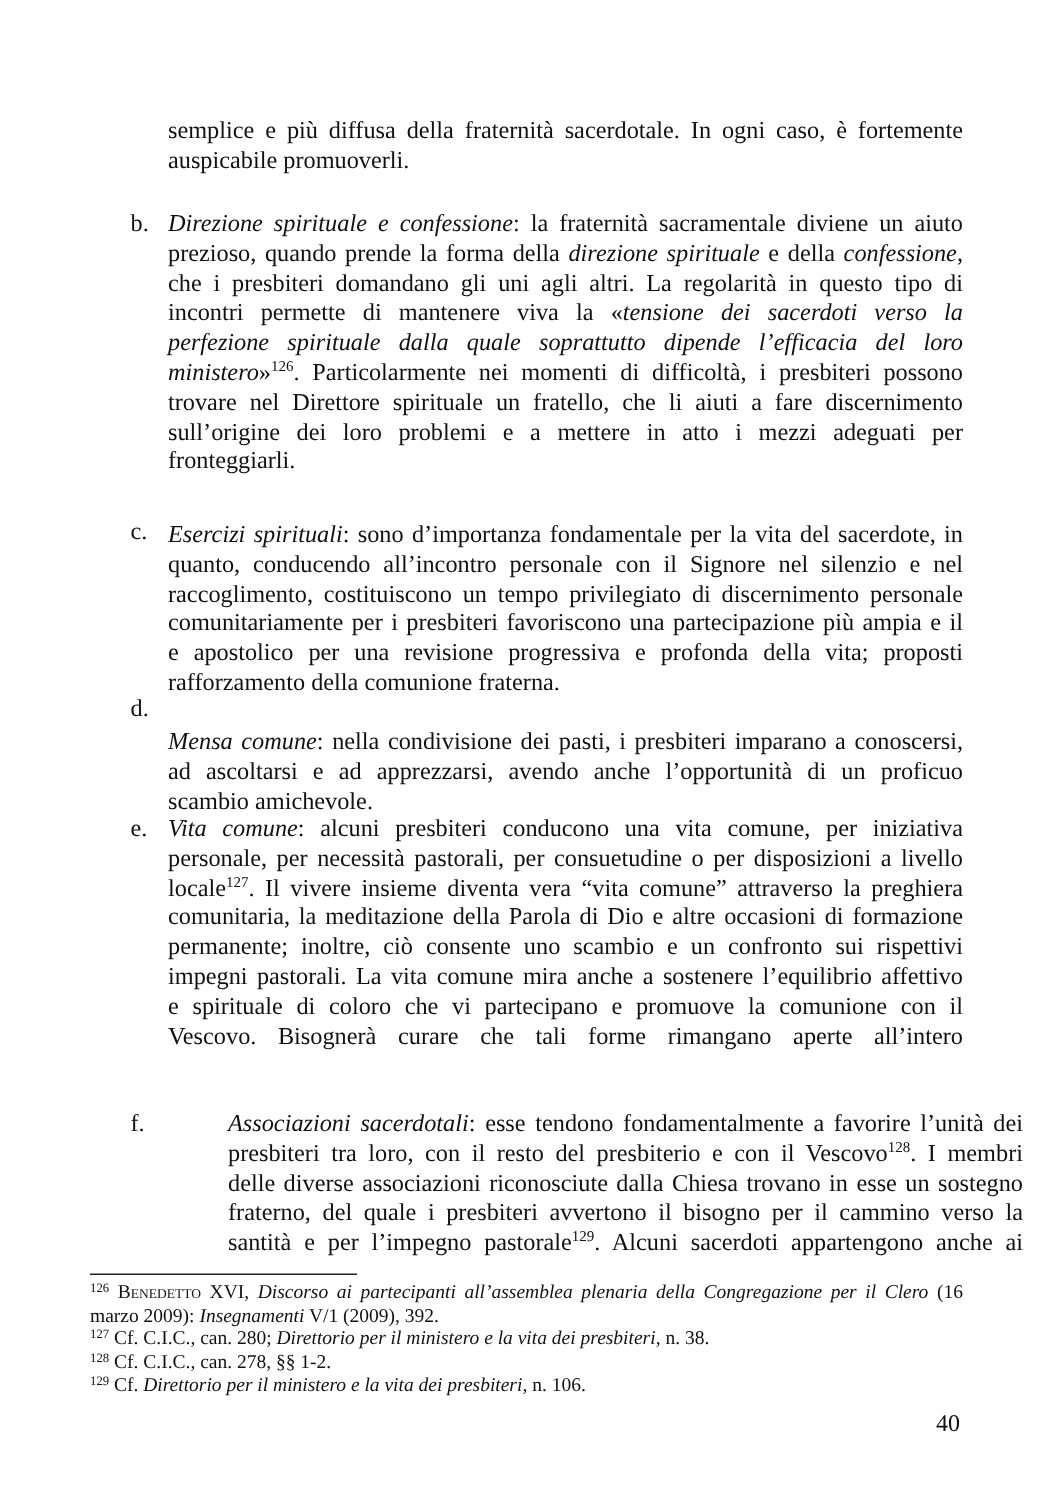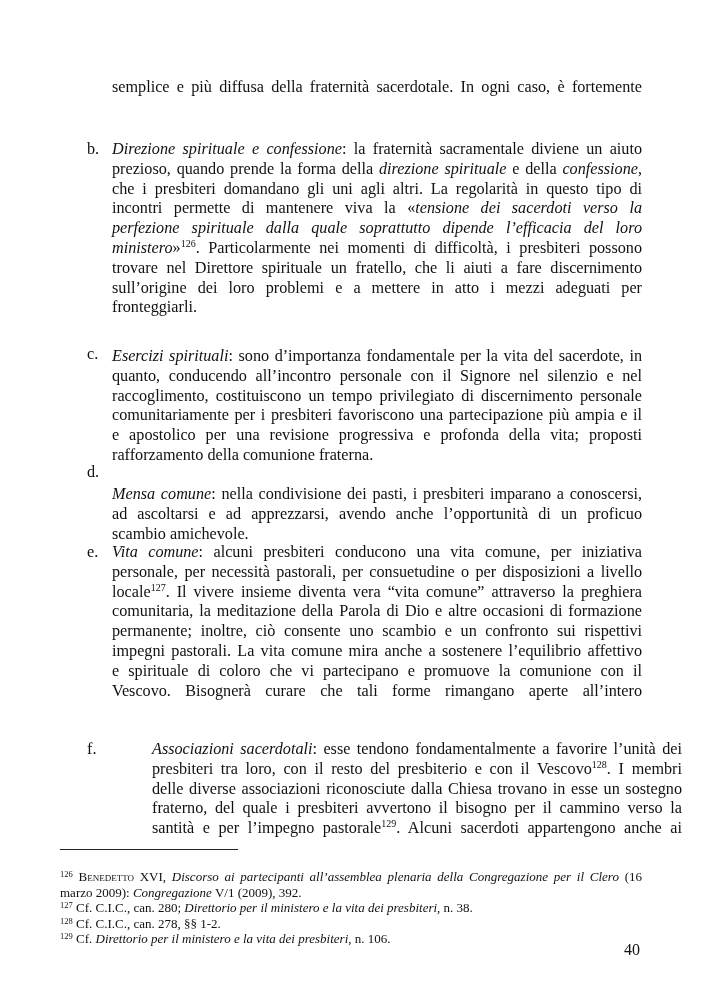--- a/index.html
+++ b/index.html
@@ -8,32 +8,33 @@
     .page { position: absolute; left: 0; top: 0; width: 707px; height: 816px; }
     .block { position: absolute; left: 112px; width: 530px; font-size: 16.2px; line-height: 19.8px; }
     .line { display: block; text-align: justify; text-align-last: justify; white-space: nowrap; height: 19.8px; }
     .line.last { text-align-last: left; }
     .marker { position: absolute; left: 87px; font-size: 16.2px; line-height: 19.8px; }
     i { font-style: italic; }
     sup { font-size: 10px; line-height: 0; vertical-align: 6px; }
     .fn-rule { position: absolute; left: 60px; top: 849px; width: 178px; height: 1px; background: #222; }
     .footnotes { position: absolute; left: 60px; width: 582px; top: 853px; font-size: 13px; line-height: 15.5px; }
     .fn-line { display: block; white-space: nowrap; }
-    .fn-line.just { text-align: justify; text-align-last: justify; margin-top: 16px; }
+    .fn-line.just { text-align: justify; text-align-last: justify; }
     .fn-num { font-size: 8.5px; vertical-align: 4px; line-height: 0; }
     .smallcaps { font-variant: small-caps; }
     .page-number { position: absolute; left: 624px; top: 941px; font-size: 16px; }
   </style>
 </head>
 <body>
 
 <div class="page">
 
   <div class="block" style="top:78px;">
     <span class="line">semplice e più diffusa della fraternità sacerdotale. In ogni caso, è fortemente</span>
+    <span class="line last">auspicabile promuoverli.</span>
   </div>
 
   <div id="items">
       <div class="marker" style="top: 140px;">b.</div>
       <div class="block" style="top: 140px;">
         <span class="line"><i>Direzione spirituale e confessione</i><span>: la fraternità sacramentale diviene un aiuto</span></span>
         <span class="line"><span>prezioso, quando prende la forma della </span><i>direzione spirituale</i><span> e della </span><i>confessione</i><span>,</span></span>
         <span class="line"><span>che i presbiteri domandano gli uni agli altri. La regolarità in questo tipo di</span></span>
         <span class="line"><span>incontri permette di mantenere viva la «</span><i>tensione dei sacerdoti verso la</i></span>
         <span class="line"><i>perfezione spirituale dalla quale soprattutto dipende l’efficacia del loro</i></span>
@@ -74,20 +75,20 @@
         <span class="line"><span>presbiteri tra loro, con il resto del presbiterio e con il Vescovo</span><sup>128</sup><span>. I membri</span></span>
         <span class="line"><span>delle diverse associazioni riconosciute dalla Chiesa trovano in esse un sostegno</span></span>
         <span class="line"><span>fraterno, del quale i presbiteri avvertono il bisogno per il cammino verso la</span></span>
         <span class="line"><span>santità e per l’impegno pastorale</span><sup>129</sup><span>. Alcuni sacerdoti appartengono anche ai</span></span>
       </div>
     </div>
 
   <div class="fn-rule"></div>
   <div class="footnotes" id="footnotes">
       <span class="fn-line just"><span class="fn-num">126</span> <span class="smallcaps">Benedetto</span><span> XVI, </span><i>Discorso ai partecipanti all’assemblea plenaria della Congregazione per il Clero</i><span> (16</span></span>
-      <span class="fn-line"><span>marzo 2009): </span><i>Congregazione</i><span> V/1 (2009), 392.</span></span>
+      <span class="fn-line"><span>marzo 2009): </span><i>Insegnamenti</i><span> V/1 (2009), 392.</span></span>
       <span class="fn-line"><span class="fn-num">127</span> <span>Cf. C.I.C., can. 280; </span><i>Direttorio per il ministero e la vita dei presbiteri</i><span>, n. 38.</span></span>
       <span class="fn-line"><span class="fn-num">128</span> <span>Cf. C.I.C., can. 278, §§ 1-2.</span></span>
       <span class="fn-line"><span class="fn-num">129</span> <span>Cf. </span><i>Direttorio per il ministero e la vita dei presbiteri</i><span>, n. 106.</span></span>
     </div>
 
   <div class="page-number">40</div>
 </div>
 
 </body></html>

